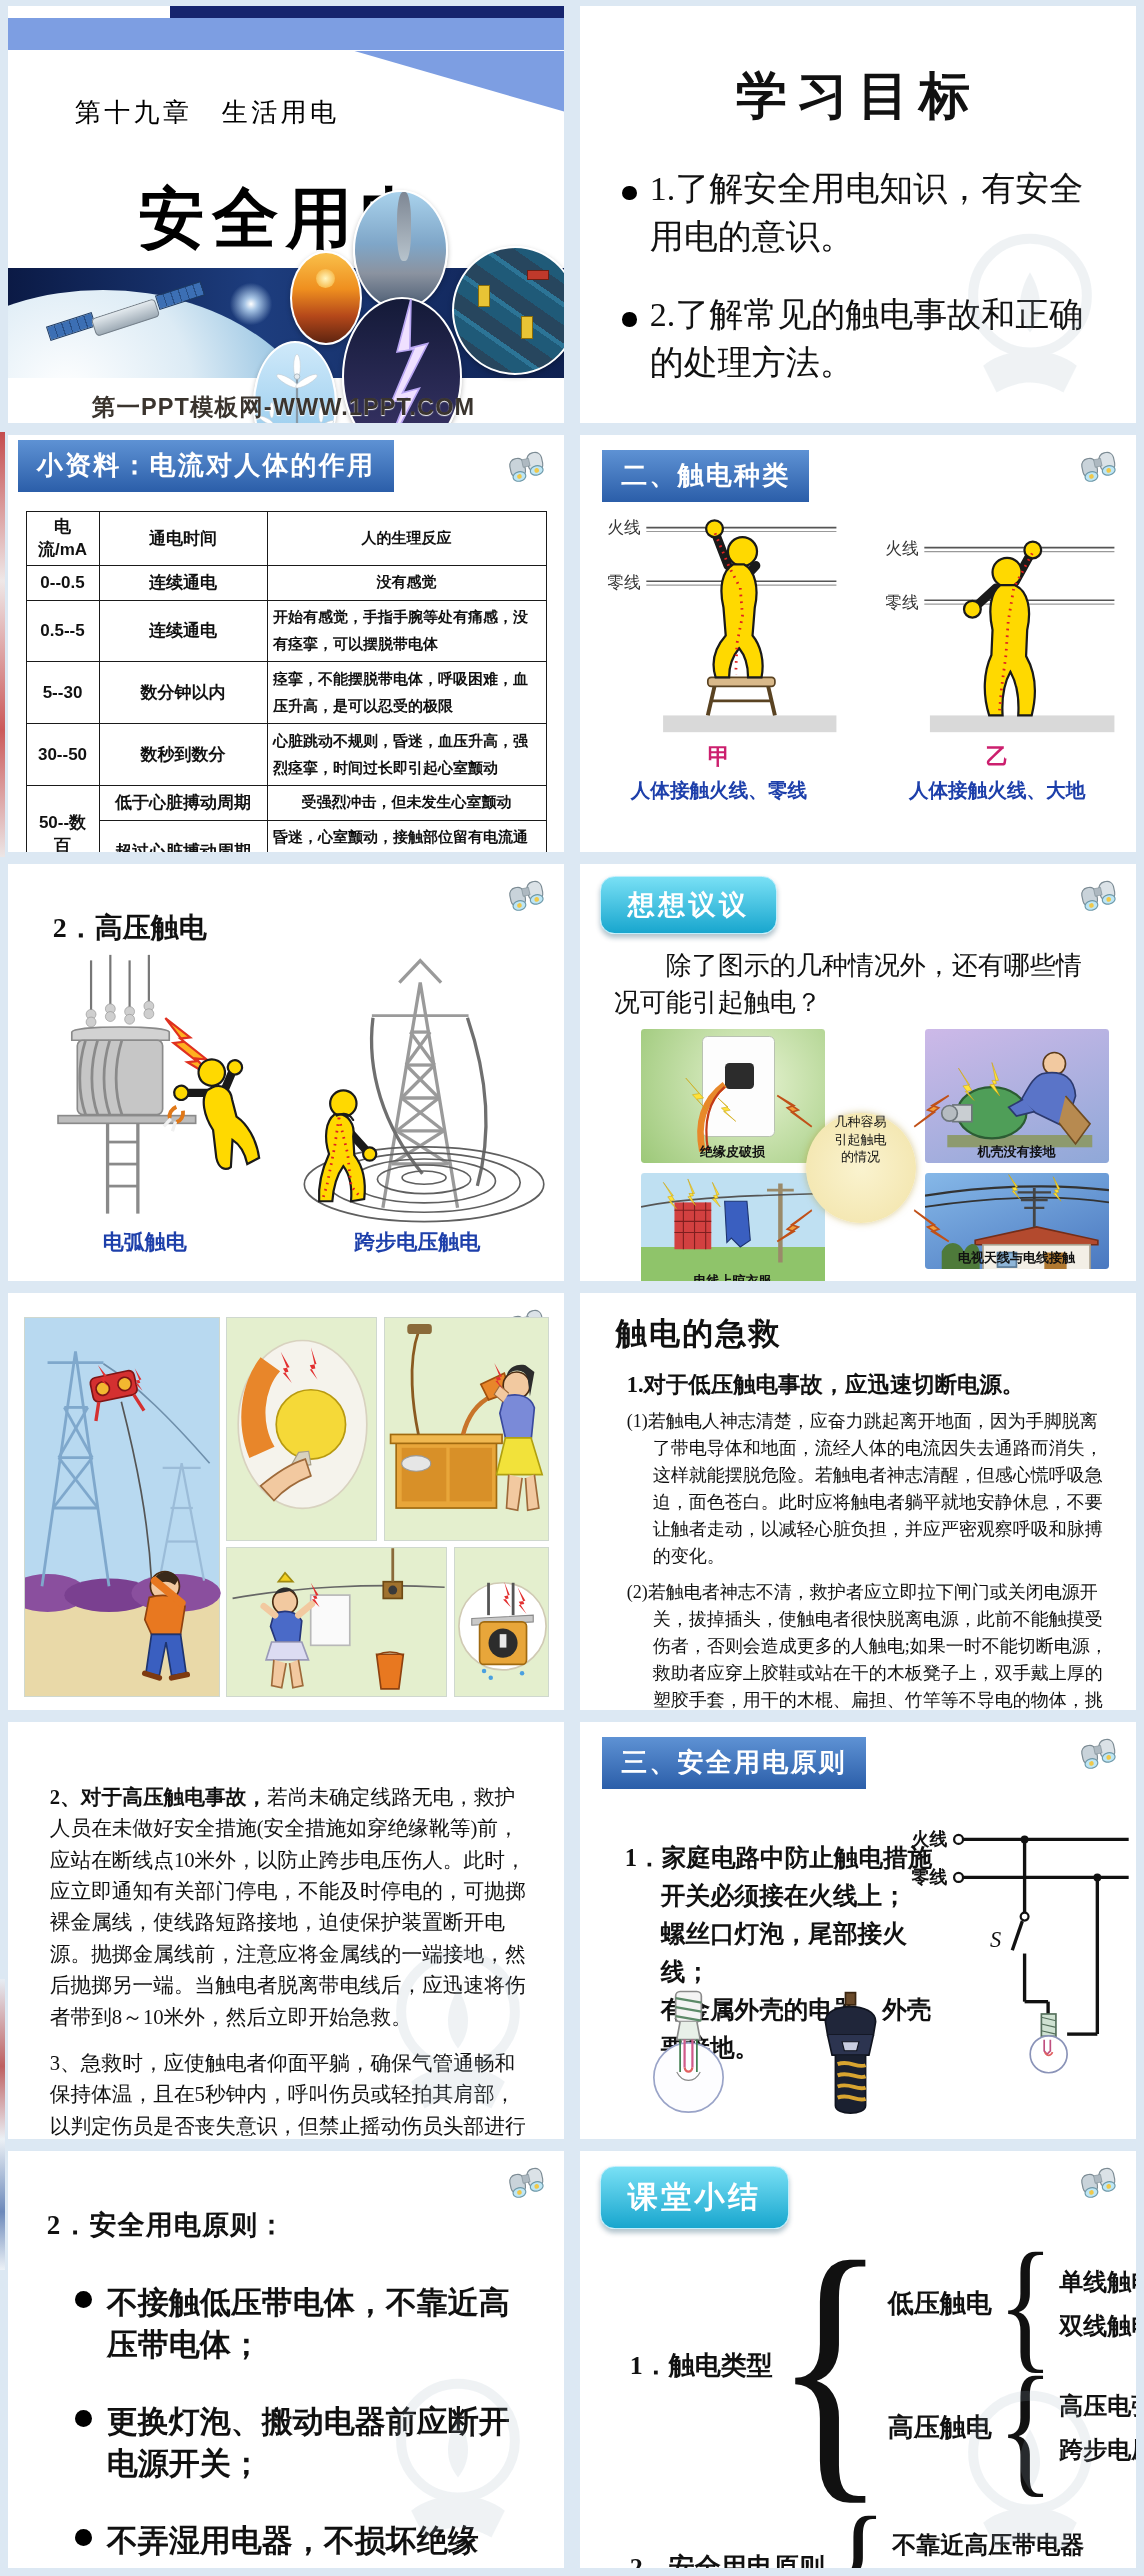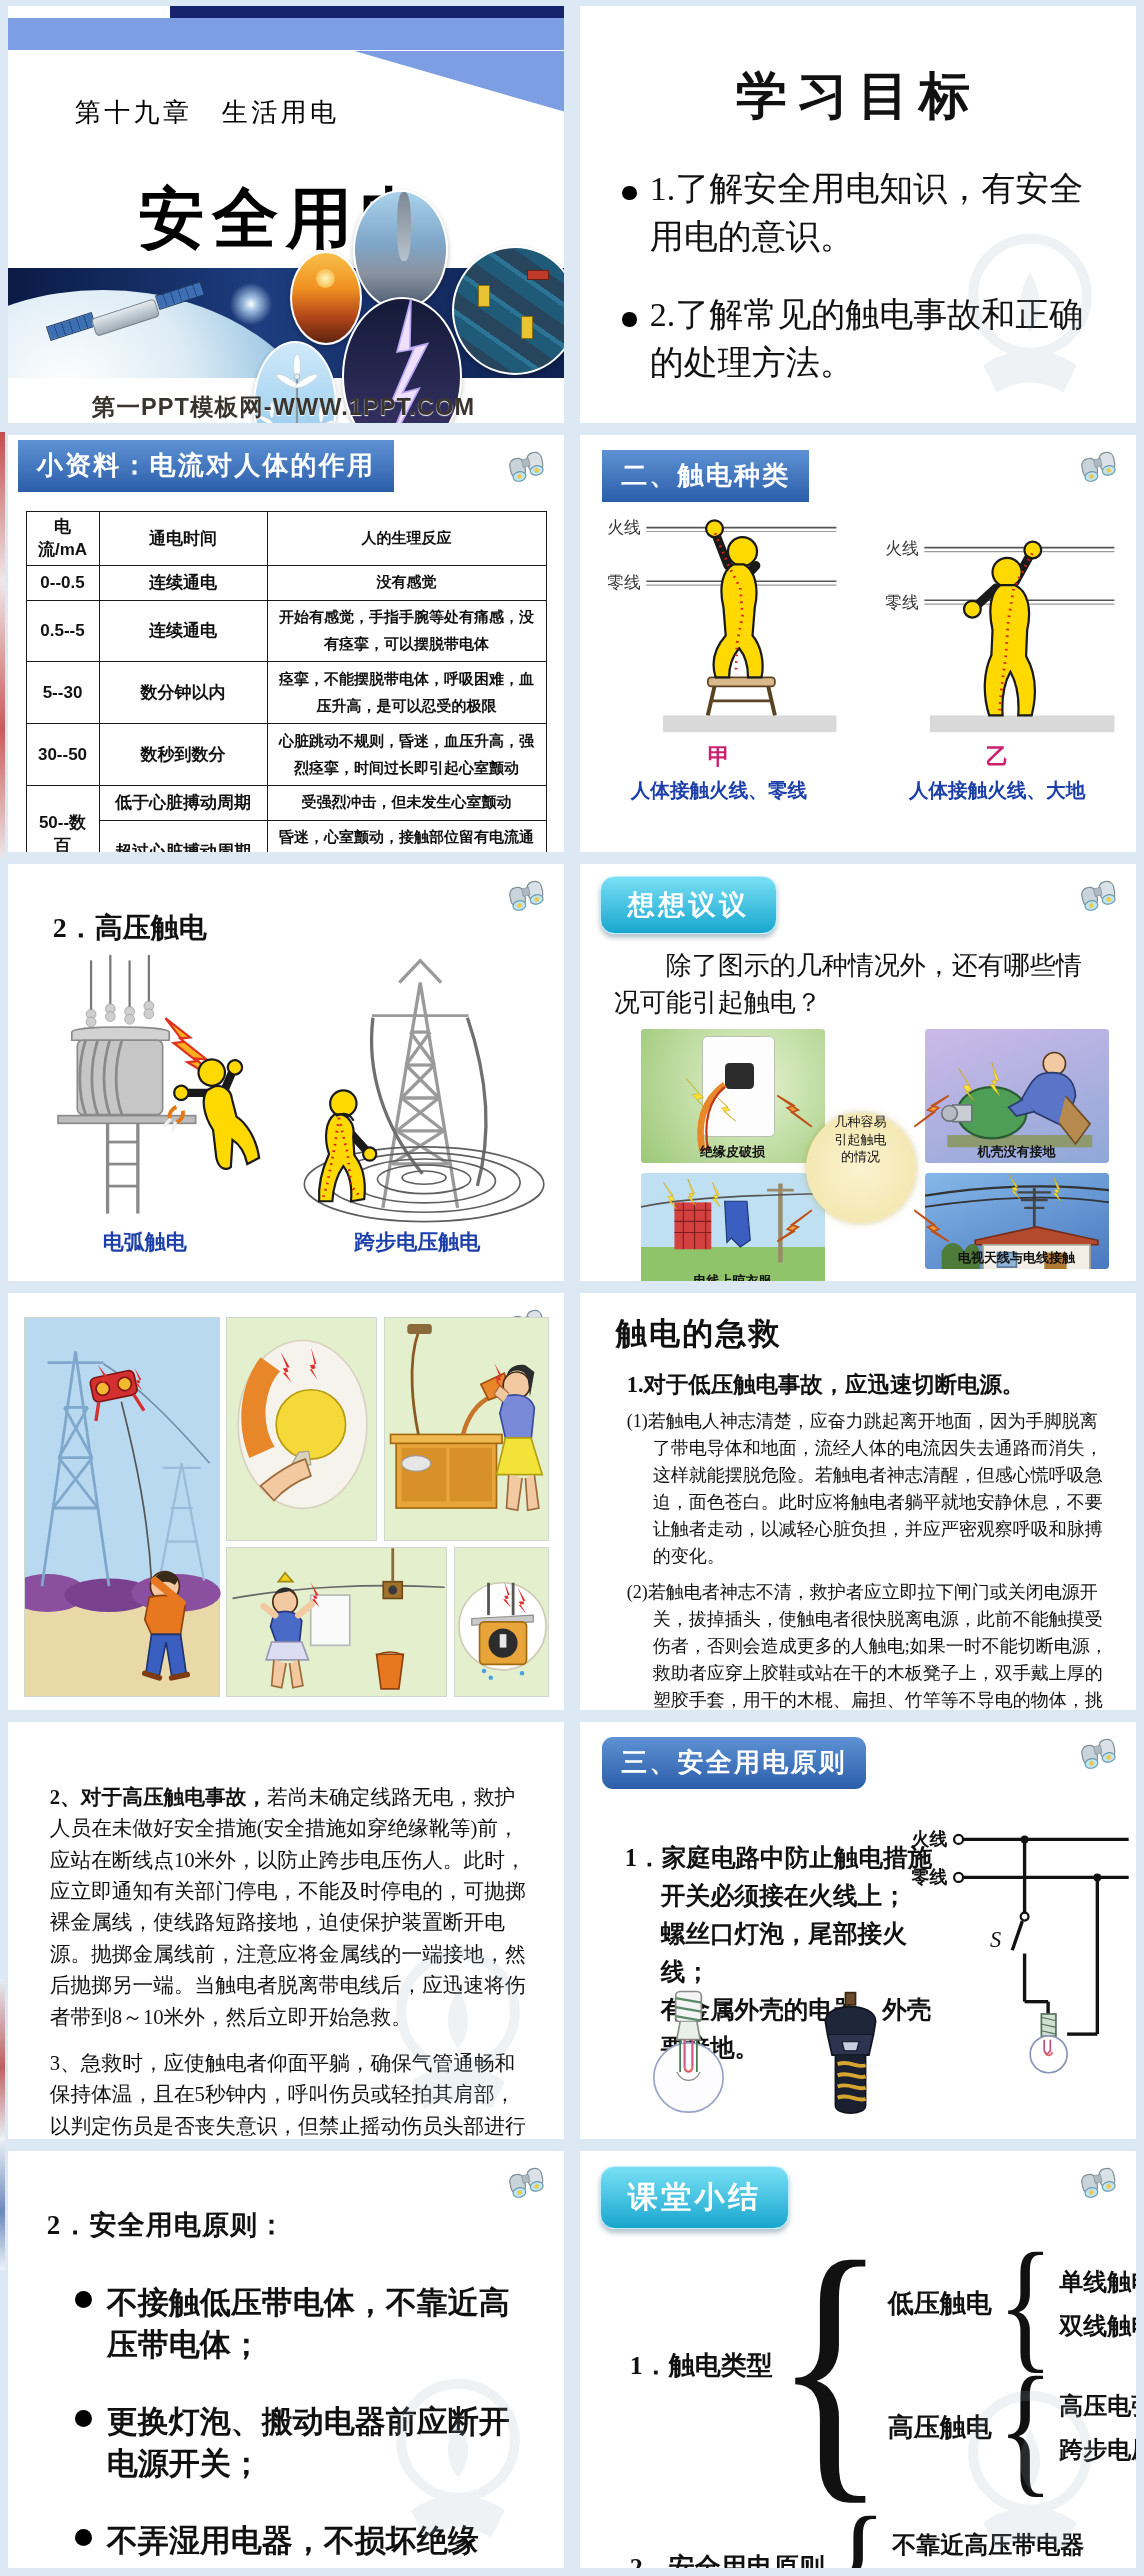--- a/index.html
+++ b/index.html
@@ -48,21 +48,21 @@
   .s2-list { width:492px; margin:0 0 0 39px; }
   .s2-item { position:relative; padding-left:31px; font-size:34px; line-height:1.42; margin-bottom:30px; }
   .s2-item::before { content:""; position:absolute; left:3.4px; top:21px; width:14.5px; height:14.5px; border-radius:50%; background:#000; }
 
   
   .s3-table { width:521px; margin:19px auto 0; border-collapse:collapse; }
   .s3-table td, .s3-table th { border:1.7px solid #1a1a1a; padding:3.4px 5.6px; font-weight:bold; vertical-align:middle; }
   .s3-c1 { width:73px; text-align:center; font-size:17px; font-family:"Liberation Sans",sans-serif; }
   .s3-c2 { width:168px; text-align:center; font-size:17px; }
   .s3-c3 { text-align:center; font-size:15px; line-height:1.8; }
-  .s3-left { text-align:center; }
+  .s3-left { text-align:left; }
 
   
   .s4-sub { margin:17px 0 0 39px; font-size:28px; font-weight:bold; }
   .s4-figs { display:flex; justify-content:space-around; margin-top:2.2px; }
   .fig-col { text-align:center; }
   .lbl-mag { color:#cc1f6e; font-size:22.4px; font-weight:bold; }
   .cap-blue { color:#1d3faa; font-size:19.6px; font-weight:bold; margin-top:5px; }
 
   
   .s5-head { margin:45px 0 0 45px; font-size:28px; font-weight:bold; }
@@ -723,21 +723,21 @@
       <svg class="wm" viewBox="0 0 100 110">
         <circle cx="50" cy="44" r="34" fill="none" stroke="#9fb4c2" stroke-width="6"></circle>
         <path d="M50 30 C42 44 42 56 50 66 C58 56 58 44 50 30 Z" fill="#9fb4c2"></path>
         <path d="M22 86 C36 74 64 74 78 86 L70 102 C56 94 44 94 30 102 Z" fill="#9fb4c2"></path>
       </svg>
     </div>
       </div>
 
     <div class="cell">
         <div class="slide">
-      <div class="hdr-blue" style="margin:15.7px 0 0 22.4px;border-radius:11px;">三、安全用电原则</div>
+      <div class="hdr-blue" style="margin:15.7px 0 0 22.4px;">三、安全用电原则</div>
       <svg class="binoc" viewBox="0 0 70 56">
         <g transform="rotate(-12 35 28)">
           <rect x="7" y="12" width="25" height="32" rx="11" fill="#c9d3da" stroke="#7c8b94" stroke-width="2"></rect>
           <rect x="38" y="8" width="25" height="32" rx="11" fill="#dbe2e7" stroke="#7c8b94" stroke-width="2"></rect>
           <rect x="29" y="16" width="12" height="13" fill="#aeb9c1" stroke="#7c8b94"></rect>
           <ellipse cx="19.5" cy="43" rx="11" ry="8" fill="#bde6f5" stroke="#6e98a8" stroke-width="2"></ellipse>
           <ellipse cx="50.5" cy="39" rx="11" ry="8" fill="#bde6f5" stroke="#6e98a8" stroke-width="2"></ellipse>
           <circle cx="19.5" cy="43" r="4" fill="#f0c84a"></circle>
               <circle cx="50.5" cy="39" r="4" fill="#f0c84a"></circle>
         </g>

